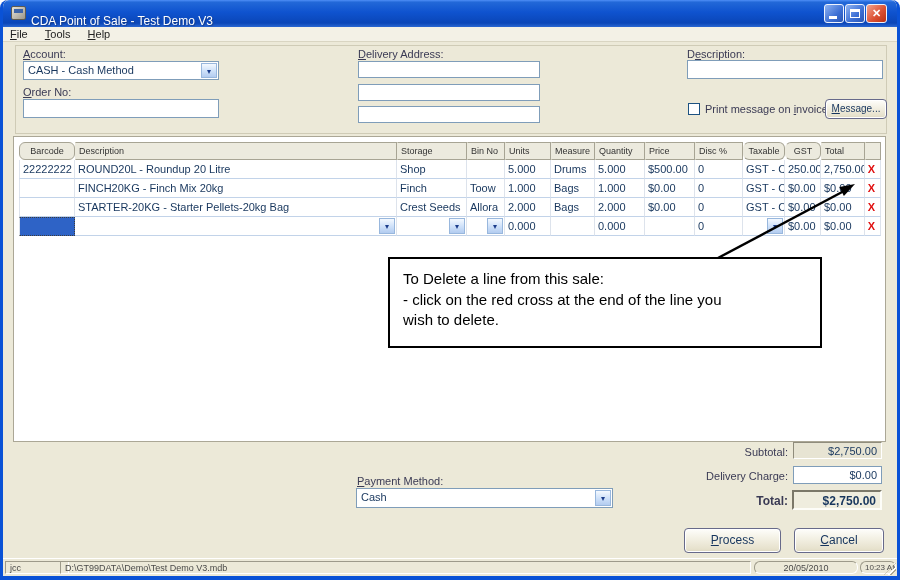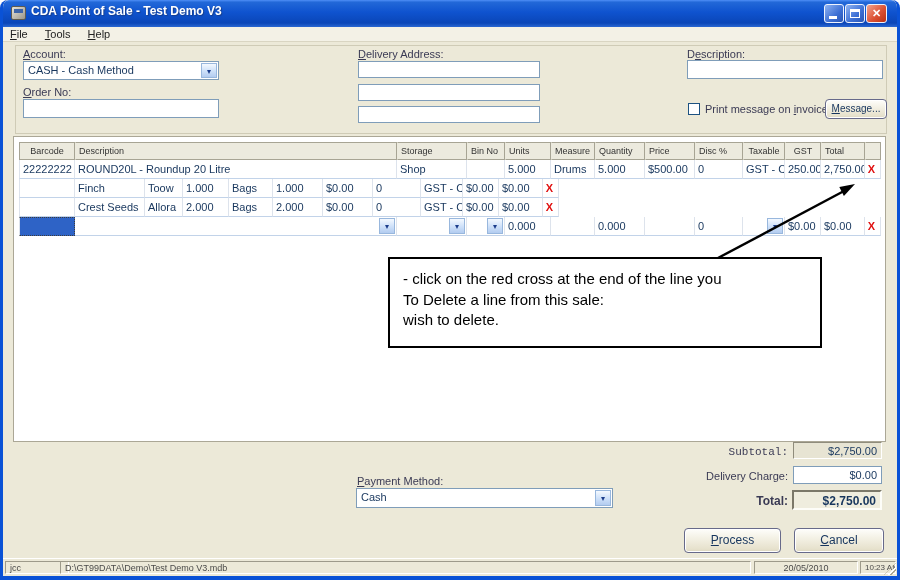--- a/index.html
+++ b/index.html
@@ -4,21 +4,21 @@
 <style>
   * { box-sizing: border-box; margin: 0; padding: 0; }
   html,body { width:900px; height:580px; font-family:"Liberation Sans", sans-serif; }
   #window { position:relative; width:900px; height:580px; background:#ece9d8;
             border-left:3px solid #0a52d6; border-right:3px solid #0a52d6; border-bottom:4px solid #0a52d6;
             border-radius:8px 8px 0 0; overflow:hidden; }
   
   .titlebar { position:absolute; left:0; top:0; right:0; height:27px;
     background:linear-gradient(180deg,#4f8ff7 0%,#2268d8 8%,#0f53cf 45%,#0a46b8 85%,#2a67d2 100%);
     border-radius:6px 6px 0 0; }
-  .apptitle { position:absolute; left:28px; top:4px; color:#fff; font-size:12px; font-weight:bold;
+  .apptitle { position:absolute; left:28px; top:14px; color:#fff; font-size:12px; font-weight:normal;
     text-shadow:1px 1px 1px #173e8c; white-space:nowrap; }
   .appicon { position:absolute; left:8px; top:6px; width:15px; height:14px;
     background:linear-gradient(135deg,#e8e4da,#9b968a); border:1px solid #5f5b50; border-radius:2px; }
   .appicon:after { content:""; position:absolute; left:2px; top:2px; width:9px; height:4px; background:#3f65a8; }
   .wbtn { position:absolute; top:4px; width:20px; height:19px; border:1px solid #eef3fd; border-radius:3px; }
   .wbtn.min,.wbtn.max { background:linear-gradient(135deg,#8fb3f2 0%,#3c6fd4 60%,#2a56b4 100%); }
   .wbtn.close { background:linear-gradient(135deg,#f2a48e 0%,#dd5335 55%,#bc3011 100%); color:#fff;
     font-size:11px; font-weight:bold; text-align:center; line-height:17px; }
   .wbtn.min span { position:absolute; left:4px; bottom:3px; width:8px; height:3px; background:#fff; }
   .wbtn.max span { position:absolute; left:4px; top:4px; width:10px; height:9px; border:1px solid #fff; border-top:3px solid #fff; }
@@ -46,21 +46,21 @@
   .hcell { background:#eceade; border:1px solid transparent; border-right:1px solid #a7a494;
     border-bottom:1px solid #a7a494; border-top:1px solid #a7a494; font-size:9px; color:#333;
     padding:3px 3px 0 3px; white-space:nowrap; overflow:hidden; }
   .hcell:first-child { border-left:1px solid #a7a494; }
   .dcell { position:relative; border-right:1px solid #dde3ec; border-bottom:1px solid #c2d3e9;
     font-size:11px; color:#17365d; padding:3px 3px 0 3px; background:#fff;
     white-space:nowrap; overflow:hidden; }
   .dcell:first-child { border-left:1px solid #dde3ec; }
   .w0{width:56px}.w1{width:322px}.w2{width:70px}.w3{width:38px}.w4{width:46px}.w5{width:44px}
   .w6{width:50px}.w7{width:50px}.w8{width:48px}.w9{width:42px}.w10{width:36px}.w11{width:44px}.w12{width:16px}
-  .ar { } .ac { text-align:center; }
+  .ar { } .ac { text-align:center;border-radius:6px; }
   .del { color:#e01010; font-weight:bold; text-align:center; padding-left:1px; }
   .sel { background:#2e63c6; border:1px dotted #3c3c3c; }
   
   .callout { position:absolute; left:385px; top:257px; width:434px; height:91px; background:#fff;
     border:2px solid #000; padding:10px 13px; font-size:15px; line-height:1.38; color:#000; }
   .arrowsvg { position:absolute; left:700px; top:178px; width:170px; height:85px; }
   
   .rlbl { position:absolute; width:185px; text-align:right; font-size:11px; color:#3a3a54; }
   .sunk1 { position:absolute; background:#e7e4d3; border-top:1px solid #8f8c7c; border-left:1px solid #8f8c7c;
     border-bottom:1px solid #fff; border-right:1px solid #fff; font-size:11px; color:#17365d;
@@ -159,35 +159,37 @@
       <div class="dcell w7 ar">$500.00</div>
       <div class="dcell w8 ar">0</div>
       <div class="dcell w9">GST - C</div>
       <div class="dcell w10 ar">250.00</div>
       <div class="dcell w11 ar">2,750.00</div>
       <div class="dcell w12 del">X</div>
     </div>
 
     <div class="grow">
       <div class="dcell w0"></div>
+      <div class="dcell w1">FINCH20KG - Finch Mix 20kg</div>
       <div class="dcell w2">Finch</div>
       <div class="dcell w3">Toow</div>
       <div class="dcell w4 ar">1.000</div>
       <div class="dcell w5">Bags</div>
       <div class="dcell w6 ar">1.000</div>
       <div class="dcell w7 ar">$0.00</div>
       <div class="dcell w8 ar">0</div>
       <div class="dcell w9">GST - C</div>
       <div class="dcell w10 ar">$0.00</div>
       <div class="dcell w11 ar">$0.00</div>
       <div class="dcell w12 del">X</div>
     </div>
 
     <div class="grow">
       <div class="dcell w0"></div>
+      <div class="dcell w1">STARTER-20KG - Starter Pellets-20kg Bag</div>
       <div class="dcell w2">Crest Seeds</div>
       <div class="dcell w3">Allora</div>
       <div class="dcell w4 ar">2.000</div>
       <div class="dcell w5">Bags</div>
       <div class="dcell w6 ar">2.000</div>
       <div class="dcell w7 ar">$0.00</div>
       <div class="dcell w8 ar">0</div>
       <div class="dcell w9">GST - C</div>
       <div class="dcell w10 ar">$0.00</div>
       <div class="dcell w11 ar">$0.00</div>
@@ -213,30 +215,30 @@
       <div class="dcell w9">
           <span class="cellArrow">▾</span>
         </div>
       <div class="dcell w10 ar">$0.00</div>
       <div class="dcell w11 ar">$0.00</div>
       <div class="dcell w12 del">X</div>
     </div>
   </div>
 
   <div class="callout">
+    <div>To Delete a line from this sale:</div>
     <div>- click on the red cross at the end of the line you</div>
-    <div>To Delete a line from this sale:</div>
     <div>wish to delete.</div>
   </div>
   <svg class="arrowsvg" viewBox="0 0 170 85">
     <line x1="15" y1="80" x2="141" y2="13" stroke="#000" stroke-width="2.4"></line>
     <polygon points="152,6 140.9,17.9 136.3,9.1" fill="#000"></polygon>
   </svg>
 
-  <div class="rlbl" style="left:600px;top:446px;font-family:Liberation Mono, monospace;">Subtotal:</div>
+  <div class="rlbl" style="left:600px;top:446px;">Subtotal:</div>
   <div class="sunk1" style="left:790px;top:442px;width:89px;height:17px;">$2,750.00</div>
 
   <div class="rlbl" style="left:600px;top:470px;">Delivery Charge:</div>
   <input class="tb" style="left: 790px; top: 466px; width: 89px; height: 18px; text-align: right;" value="$0.00">
 
   <div class="rlbl" style="left:600px;top:494px;font-weight:bold;font-size:12px;">Total:</div>
   <div class="totalbox" style="left:789px;top:490px;width:90px;height:20px;">$2,750.00</div>
 
   <div class="lbl mn" style="left:354px;top:475px;">Payment Method:</div>
   <div class="tb combo" style="left:353px;top:488px;width:257px;height:20px;">

